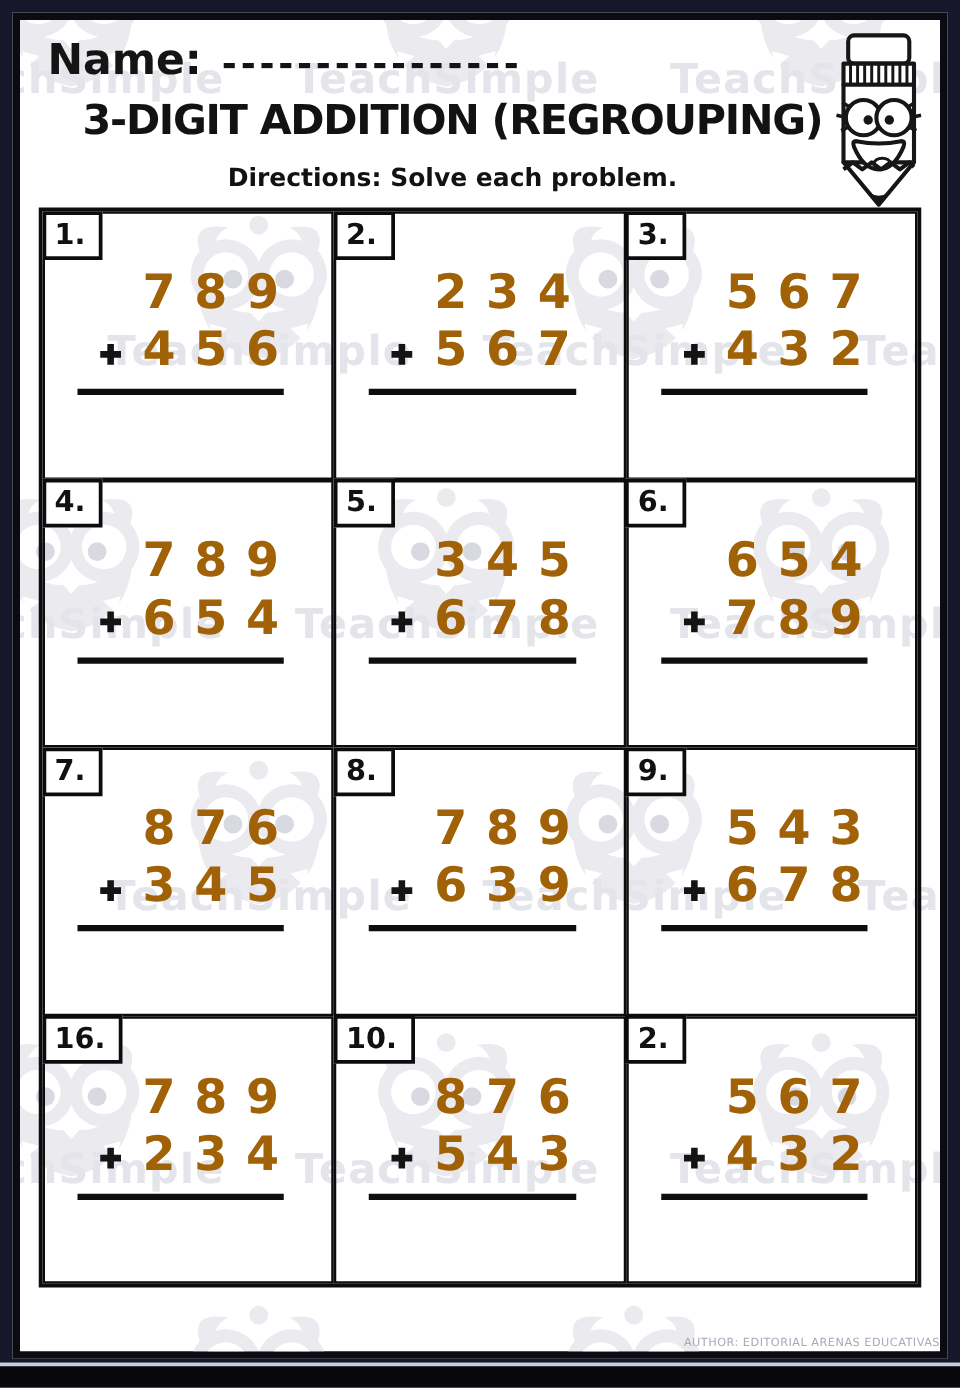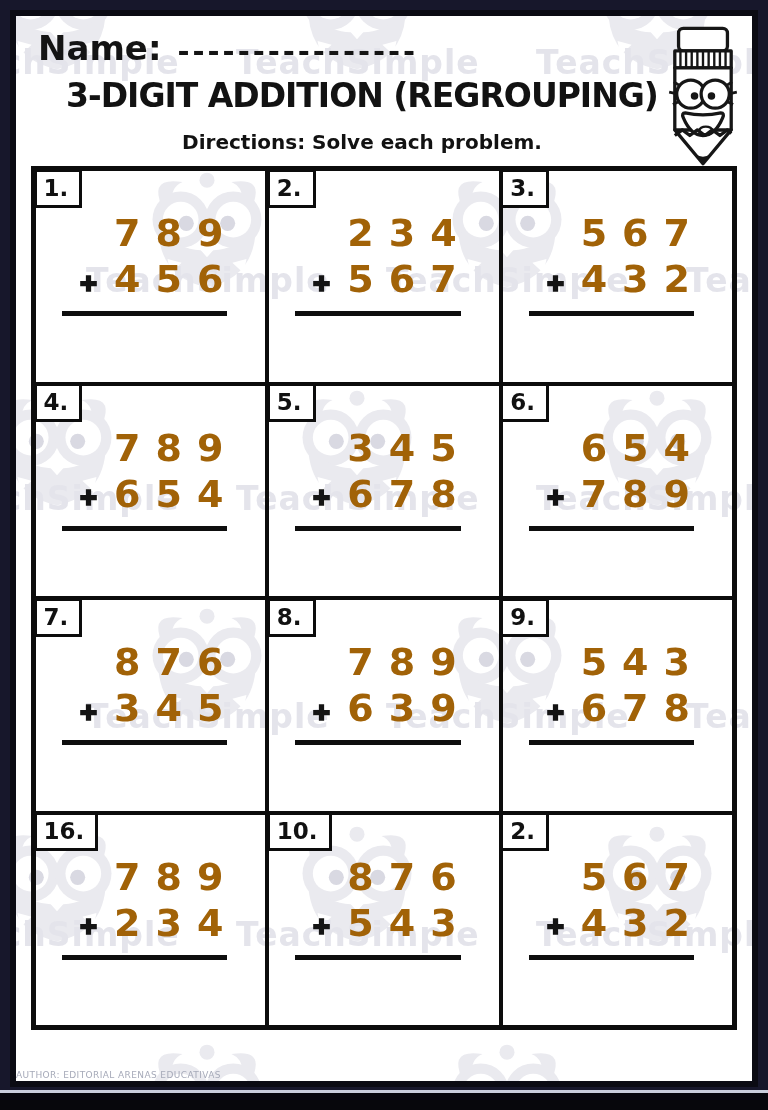--- a/index.html
+++ b/index.html
@@ -59,21 +59,21 @@
   }
   .prob { margin-top: 42px; display: inline-flex; flex-direction: column; align-items: flex-end; }
   .addend {
     font-size: 38px; font-weight: bold; color: #a16207;
     letter-spacing: 15px; margin-right: -15px; line-height: 1.08;
   }
   .addend-row { display: flex; align-items: center; margin-top: 5px; justify-content: flex-end; }
   .plus { width: 21px; height: 21px; fill: #141414; margin-right: 15px; margin-top: 7px; }
   .ansline { align-self: stretch; border-top: 5px solid #0e0e0e; margin: 11px -4px 0 -16px; }
   .credit {
-    position: absolute; left: 0; right: 0; bottom: 1px; text-align: left;
+    position: absolute; left: 0; right: 0; bottom: 1px; text-align: right;
     font-size: 9px; color: #a6aab9; letter-spacing: 0.4px;
   }
 </style>
 </head>
 <body>
 
 <div class="sheet">
 
   <div class="wm-layer" id="wm-layer">
       <svg class="wm-owl" viewBox="0 0 140 132" style="left: -25px; top: -67px;">

